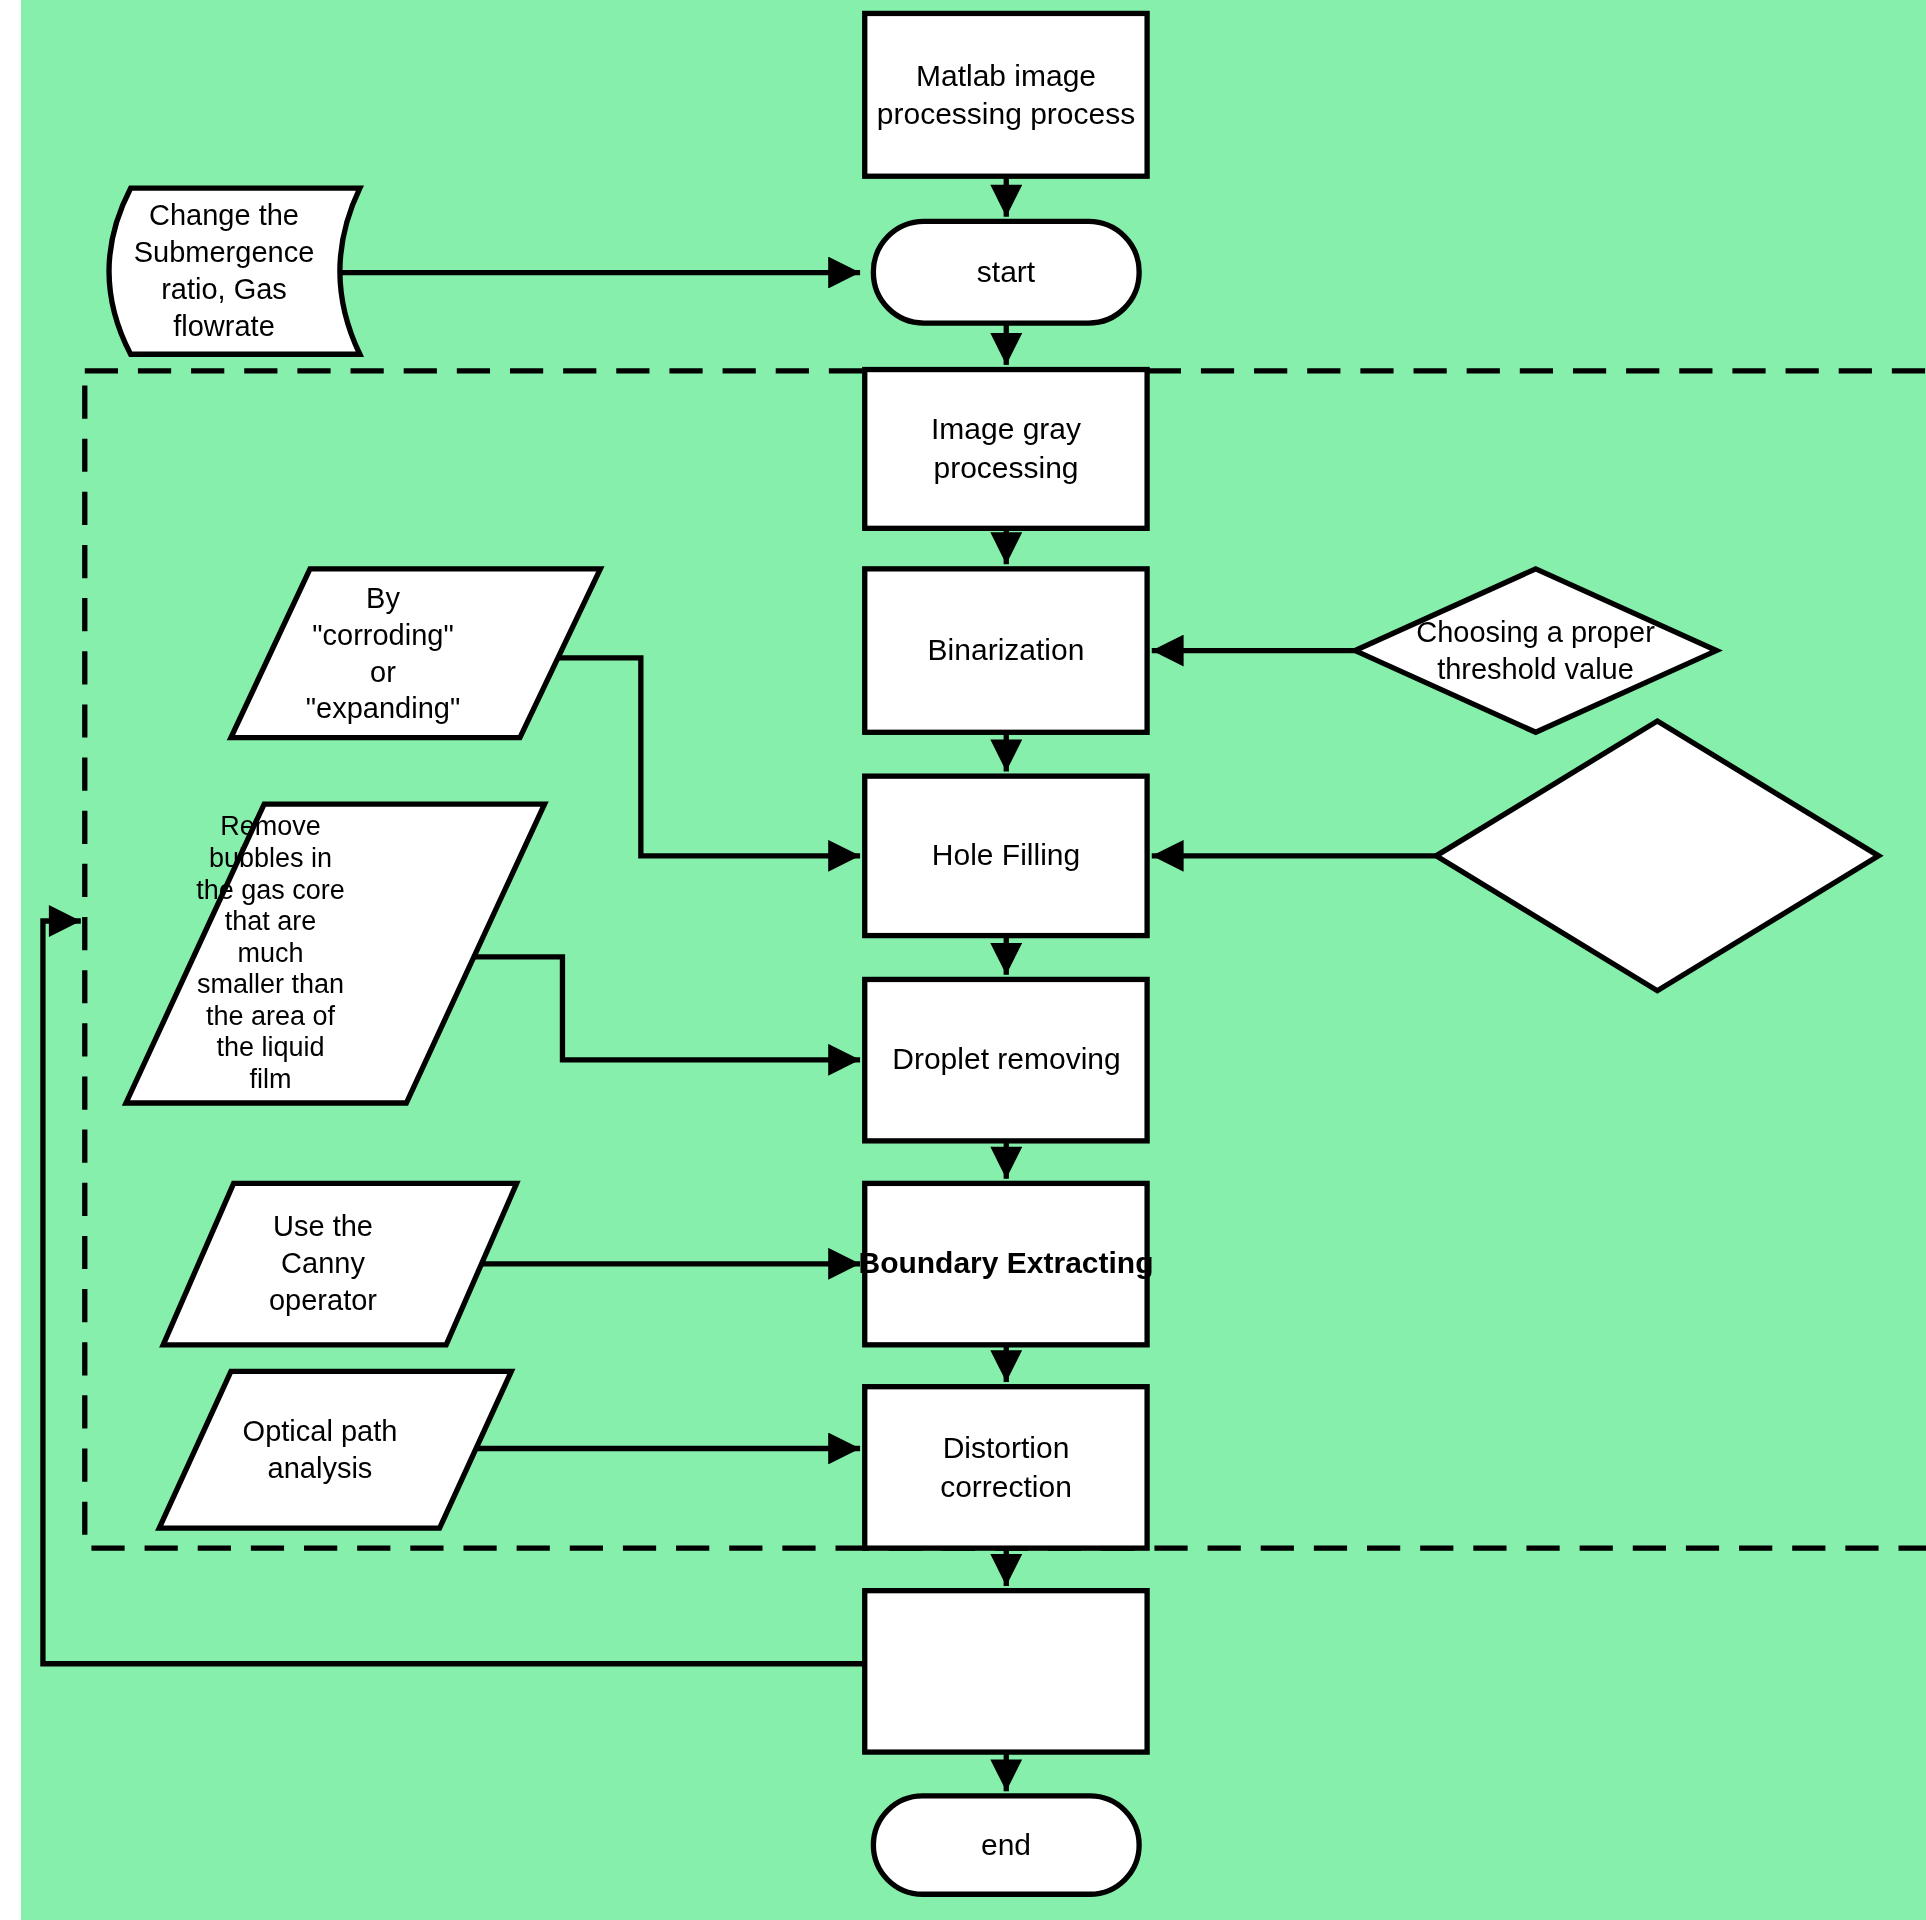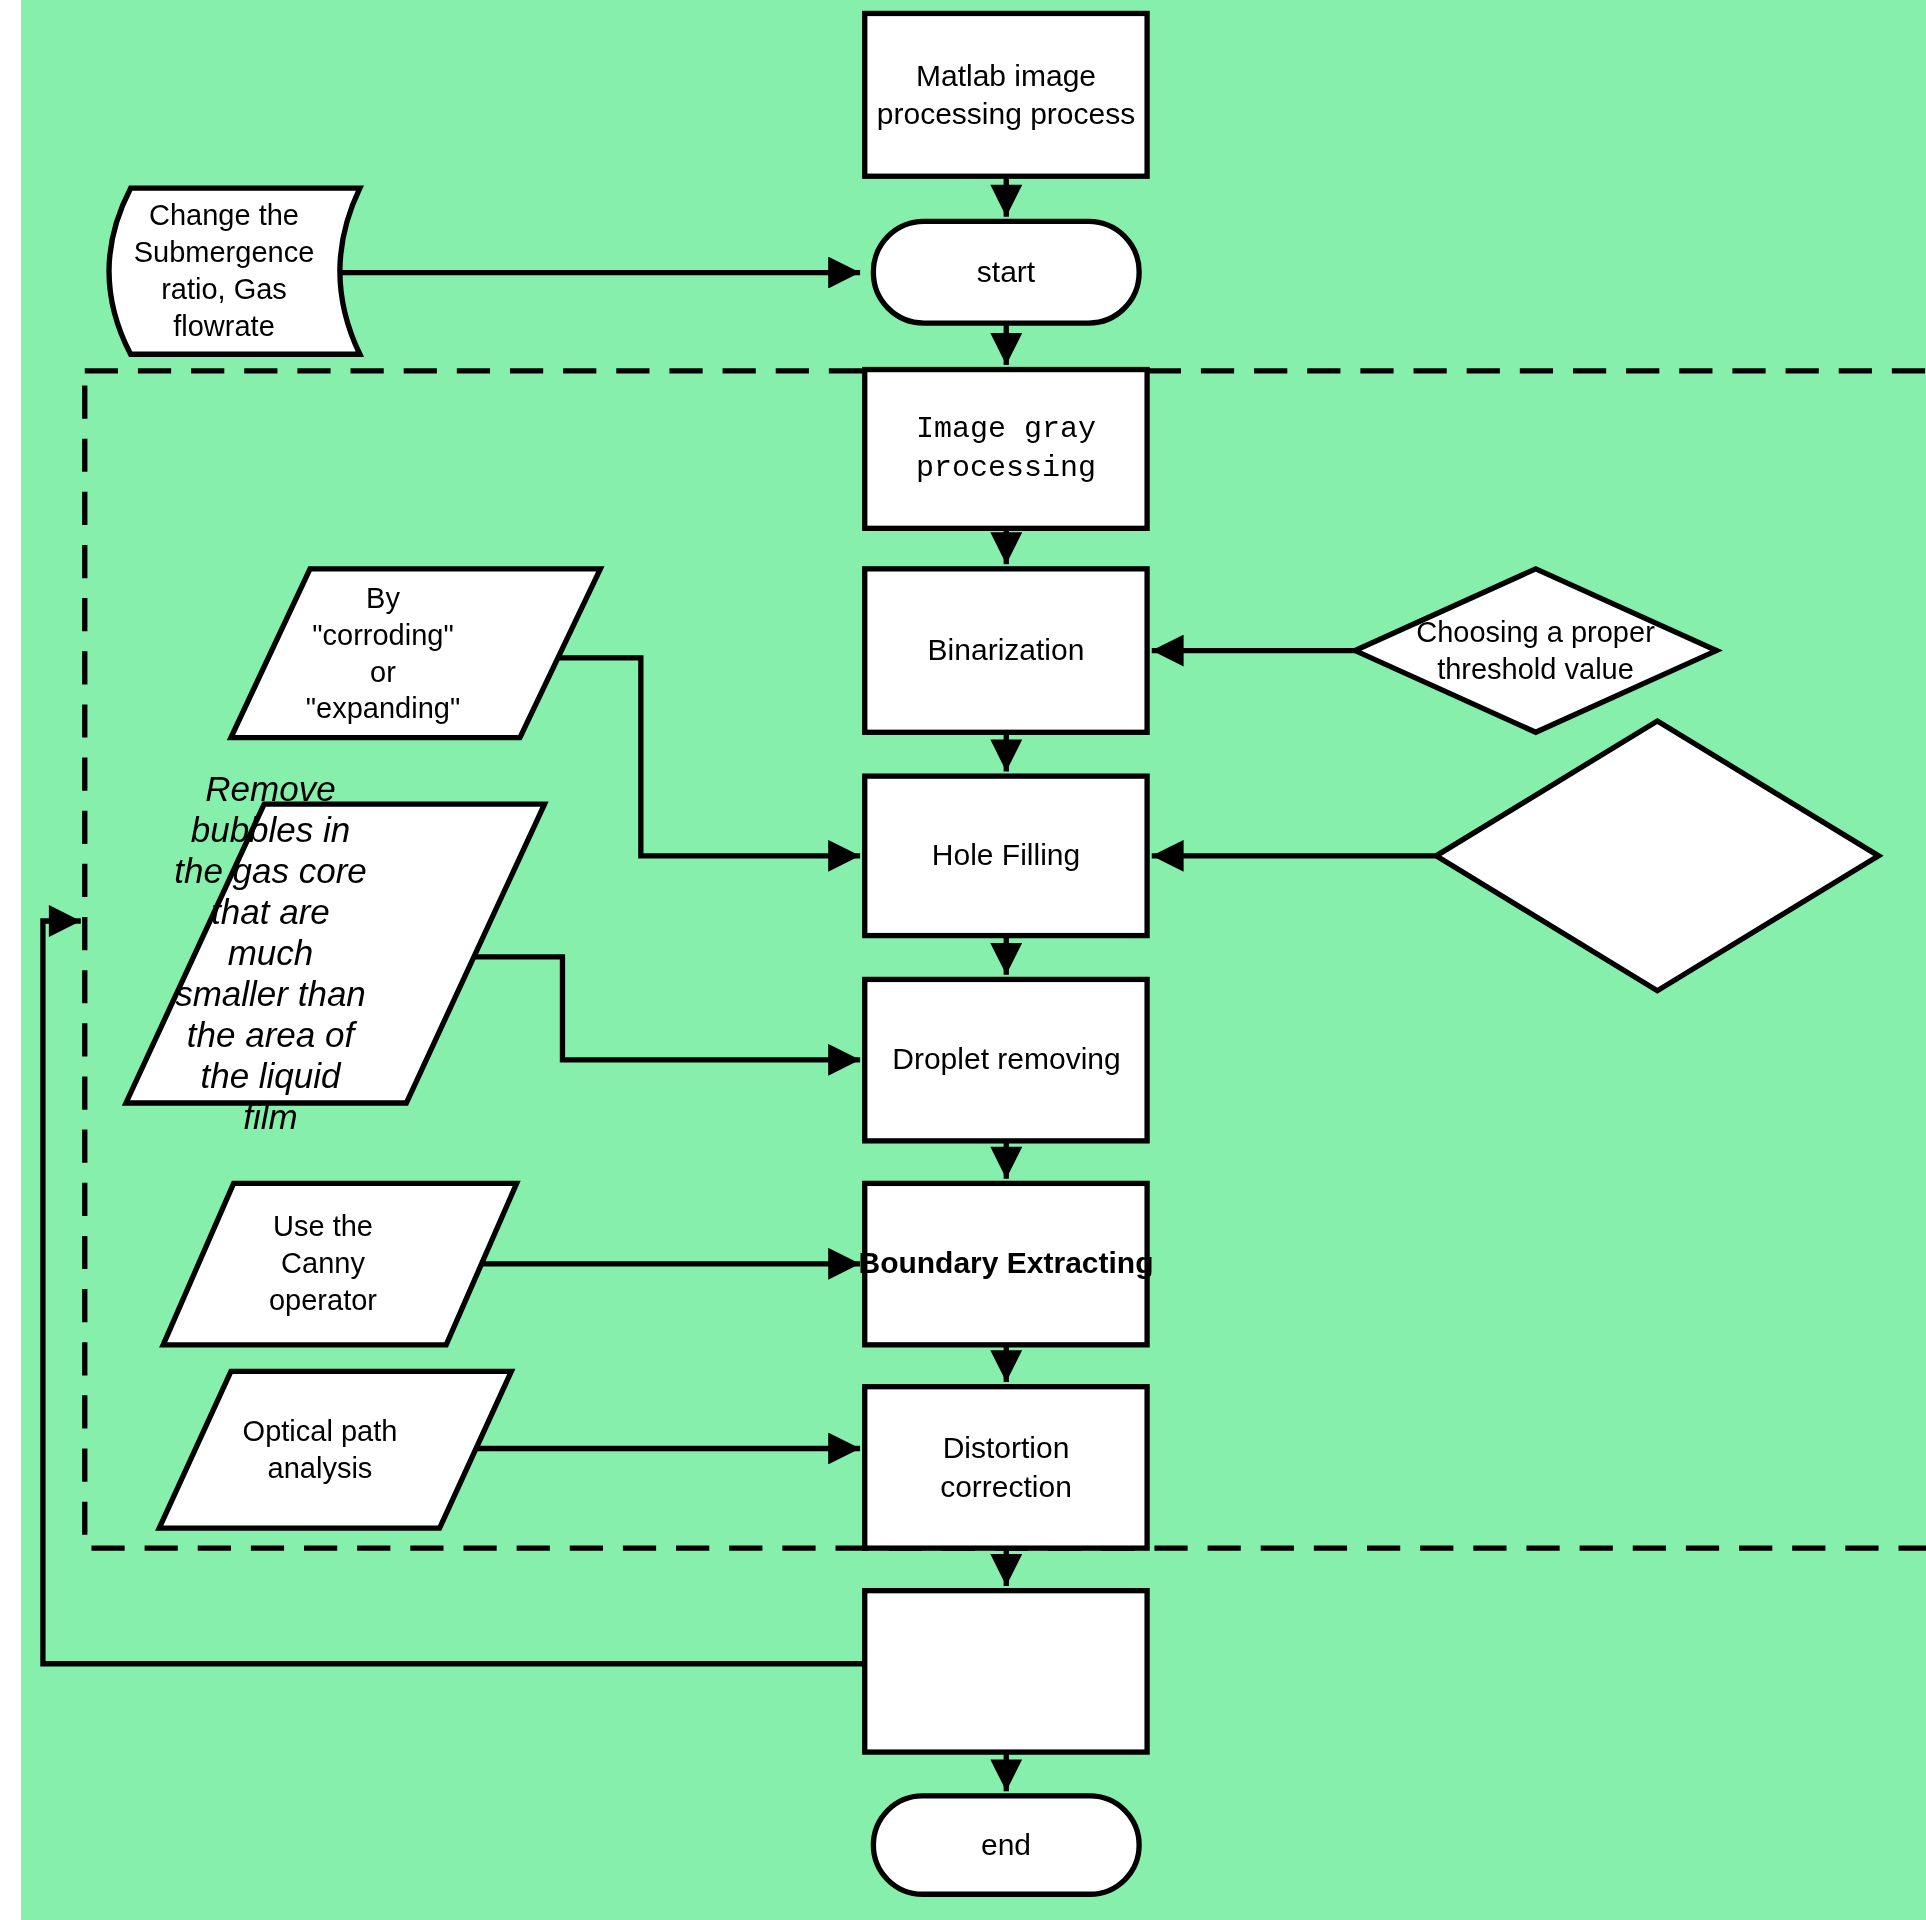--- a/index.html
+++ b/index.html
@@ -44,23 +44,22 @@
     text-align: center;
     white-space: pre-line;
     color: #000000;
     font-size: 30px;
     line-height: 1.27;
   }
   .label.small {
     font-size: 29px;
   }
   .label.dense {
-    font-size: 35px;
+    font-size: 27px;
     line-height: 1.17;
-    font-style: italic;
   }
   .label.serif {
     font-family: "Liberation Serif", serif;
     font-size: 32px;
   }
 </style>
 </head>
 <body>
 
 <div class="canvas">
@@ -111,21 +110,21 @@
     <polygon class="shape" points="2463,1085 2796,1288 2463,1491 2130,1288"></polygon>
   </svg>
 
   <div class="label" style="left:844px; top:13.3px; width:282px; height:163px;">Matlab image
 processing process</div>
   <div class="label" style="left:852px; top:221px; width:266px; height:102px;text-align:right;">start</div>
   <div class="label small" style="left:80px; top:188px; width:246px; height:166px;">Change the
 Submergence
 ratio, Gas
 flowrate</div>
-  <div class="label" style="left:837px; top:369px; width:296px; height:159px;font-family:Liberation Mono, monospace;">Image gray
+  <div class="label" style="left:837px; top:369px; width:296px; height:159px;">Image gray
 processing</div>
   <div class="label" style="left:837px; top:569px; width:296px; height:163px;">Binarization</div>
   <div class="label" style="left:837px; top:776px; width:296px; height:159px;">Hole Filling</div>
   <div class="label" style="left:831px; top:979px; width:309px; height:161px;">Droplet removing</div>
   <div class="label" style="left:827px; top:1183px; width:316px; height:161px;font-weight:bold;">Boundary Extracting</div>
   <div class="label" style="left:837px; top:1387px; width:296px; height:161px;">Distortion
 correction</div>
   <div class="label" style="left:852px; top:1796px; width:266px; height:98px;">end</div>
   <div class="label small" style="left:236px; top:569px; width:252px; height:169px;">By
 "corroding"

